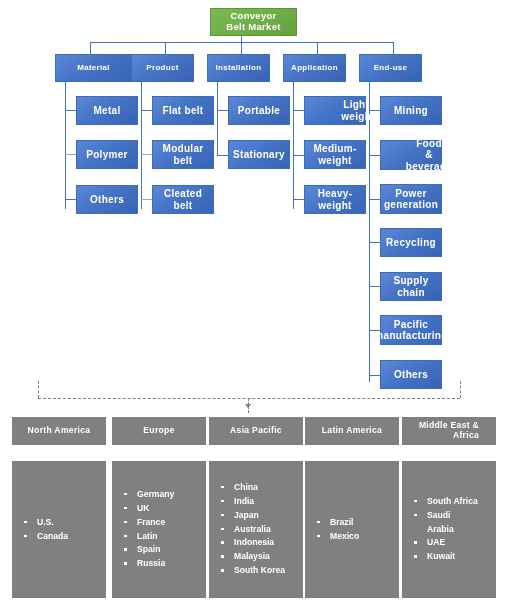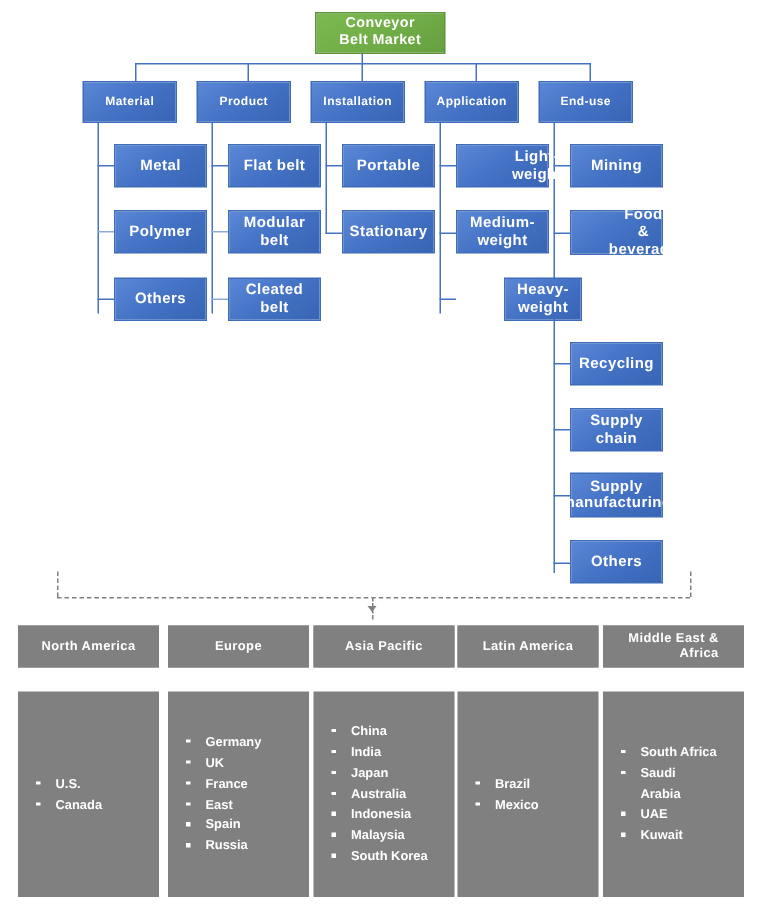--- a/index.html
+++ b/index.html
@@ -154,21 +154,21 @@
   <div class="line h" style="left:369px; top:242px; width:11px;"></div>
   <div class="line h" style="left:369px; top:286px; width:11px;"></div>
   <div class="line h" style="left:369px; top:330px; width:11px;"></div>
   <div class="line h" style="left:369px; top:375px; width:11px;"></div>
 
   <div class="box root" style="left:210px; top:8px; width:87px; height:28px;">
     <span style="white-space:pre-line;">Conveyor
 Belt Market</span>
   </div>
 
-  <div class="box blue cat" style="left:55px; top:54px; width:63px; height:28px;">
+  <div class="box blue cat" style="left:55px; top:54px; width:77px; height:28px;">
     <span>Material</span>
   </div>
   <div class="box blue cat" style="left:131px; top:54px; width:63px; height:28px;">
     <span>Product</span>
   </div>
   <div class="box blue cat" style="left:207px; top:54px; width:63px; height:28px;">
     <span>Installation</span>
   </div>
   <div class="box blue cat" style="left:283px; top:54px; width:63px; height:28px;">
     <span>Application</span>
@@ -204,39 +204,43 @@
     <span style="white-space:pre-line;">Stationary</span>
   </div>
 
   <div class="box blue" style="left:304px; top:96px; width:62px; height:29px;">
     <span style="white-space:pre-line;padding-left:46px;">Light-weight</span>
   </div>
   <div class="box blue" style="left:304px; top:140px; width:62px; height:29px;">
     <span style="white-space:pre-line;">Medium-
 weight</span>
   </div>
-  <div class="box blue" style="left:304px; top:185px; width:52px; height:29px;margin-left:32px;">
+  <div class="box blue" style="left:304px; top:185px; width:62px; height:29px;">
     <span style="white-space:pre-line;">Heavy-weight</span>
   </div>
 
   <div class="box blue" style="left:380px; top:96px; width:62px; height:29px;">
     <span style="white-space:pre-line;">Mining</span>
   </div>
   <div class="box blue" style="left:380px; top:140px; width:62px; height:30px;padding-left:36px;">
     <span style="white-space:pre-line;">Food
 &amp; beverage</span>
   </div>
+  <div class="box blue" style="left:380px; top:184px; width:62px; height:30px;">
+    <span style="white-space:pre-line;">Power
+generation</span>
+  </div>
   <div class="box blue" style="left:380px; top:228px; width:62px; height:29px;">
     <span style="white-space:pre-line;text-align:right;">Recycling</span>
   </div>
   <div class="box blue" style="left:380px; top:272px; width:62px; height:29px;">
     <span style="white-space:pre-line;">Supply  chain</span>
   </div>
   <div class="box blue" style="left:380px; top:315px; width:62px; height:30px;">
-    <span style="white-space:pre-line;">Supply
+    <span style="white-space:pre-line;">Pacific
 manufacturing</span>
   </div>
   <div class="box blue" style="left:380px; top:360px; width:62px; height:29px;">
     <span style="white-space:pre-line;">Others</span>
   </div>
 
   <div class="dash-v" style="left:38px;  top:381px; height:17px;"></div>
   <div class="dash-h" style="left:38px;  top:398px; width:422px;"></div>
   <div class="dash-v" style="left:460px; top:381px; height:17px;"></div>
   <div class="dash-v" style="left:248px; top:398px; height:15px;"></div>
@@ -263,21 +267,21 @@
     <ul>
         <li>U.S.</li>
         <li>Canada</li>
       </ul>
   </div>
   <div class="region-panel" style="left:112px; top:461px; width:94px; height:137px;">
     <ul>
         <li>Germany</li>
         <li>UK</li>
         <li>France</li>
-        <li>East</li>
+        <li>Latin</li>
         <li>Spain</li>
         <li>Russia</li>
       </ul>
   </div>
   <div class="region-panel" style="left:209px; top:461px; width:94px; height:137px;">
     <ul>
         <li>China</li>
         <li>India</li>
         <li>Japan</li>
         <li>Australia</li>

